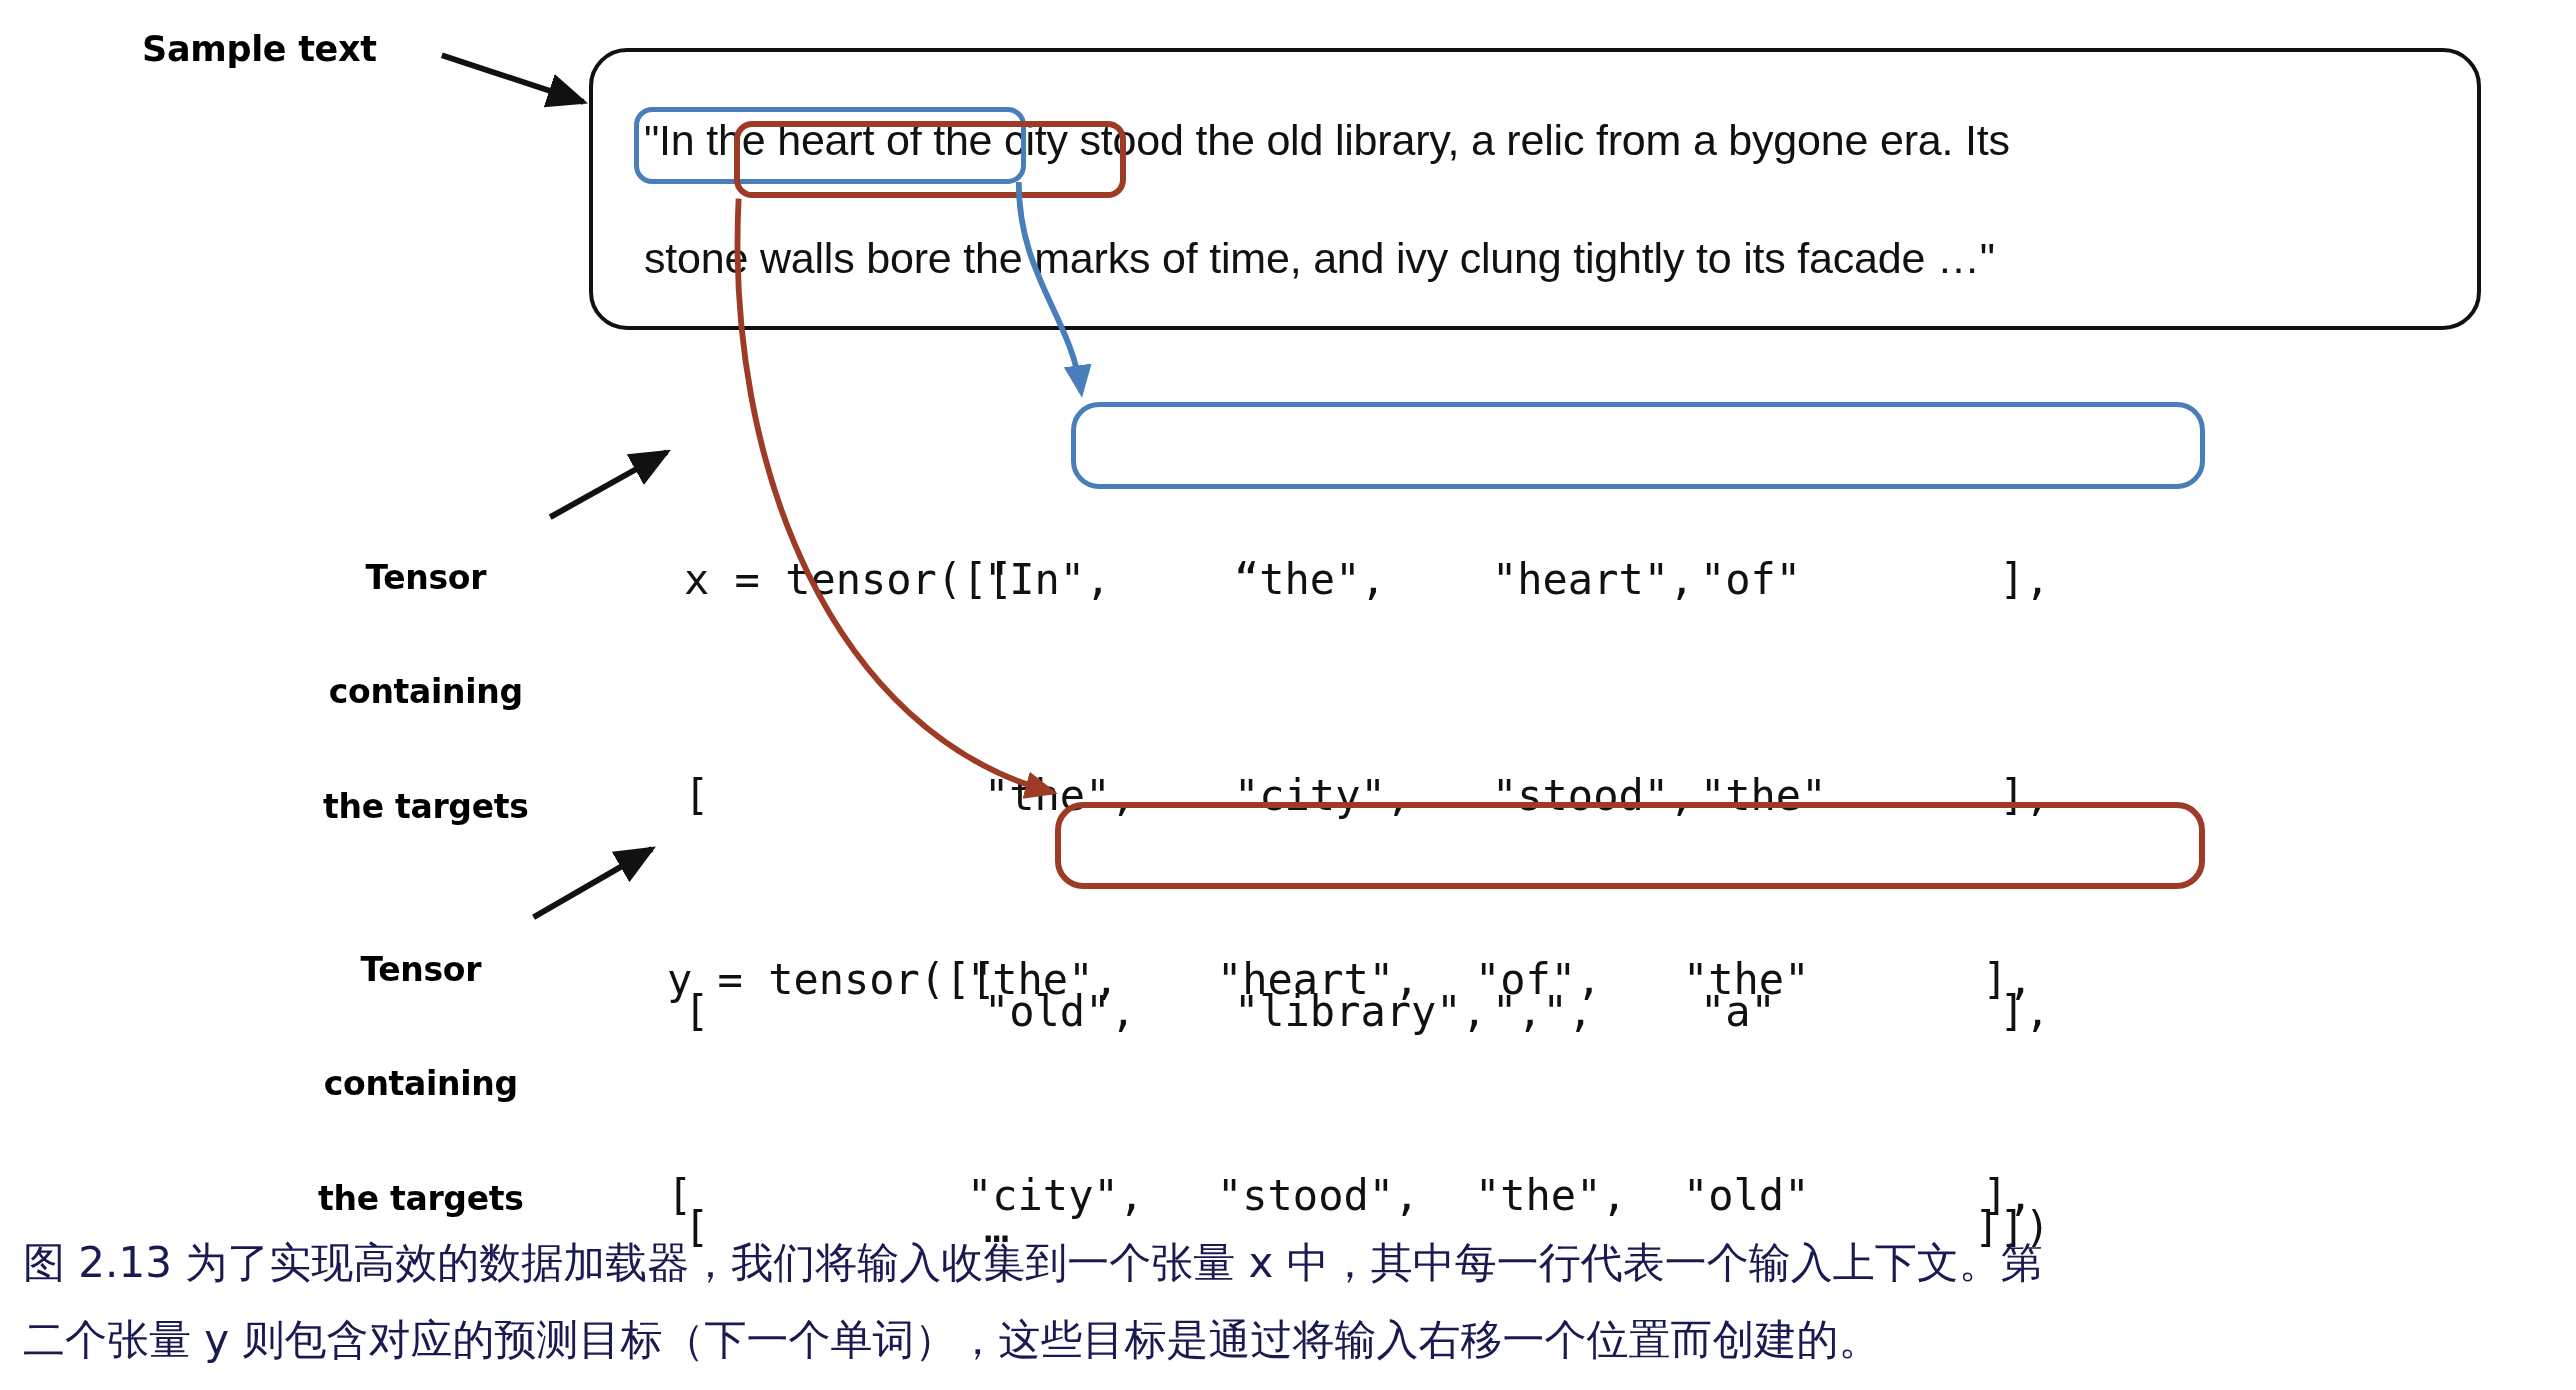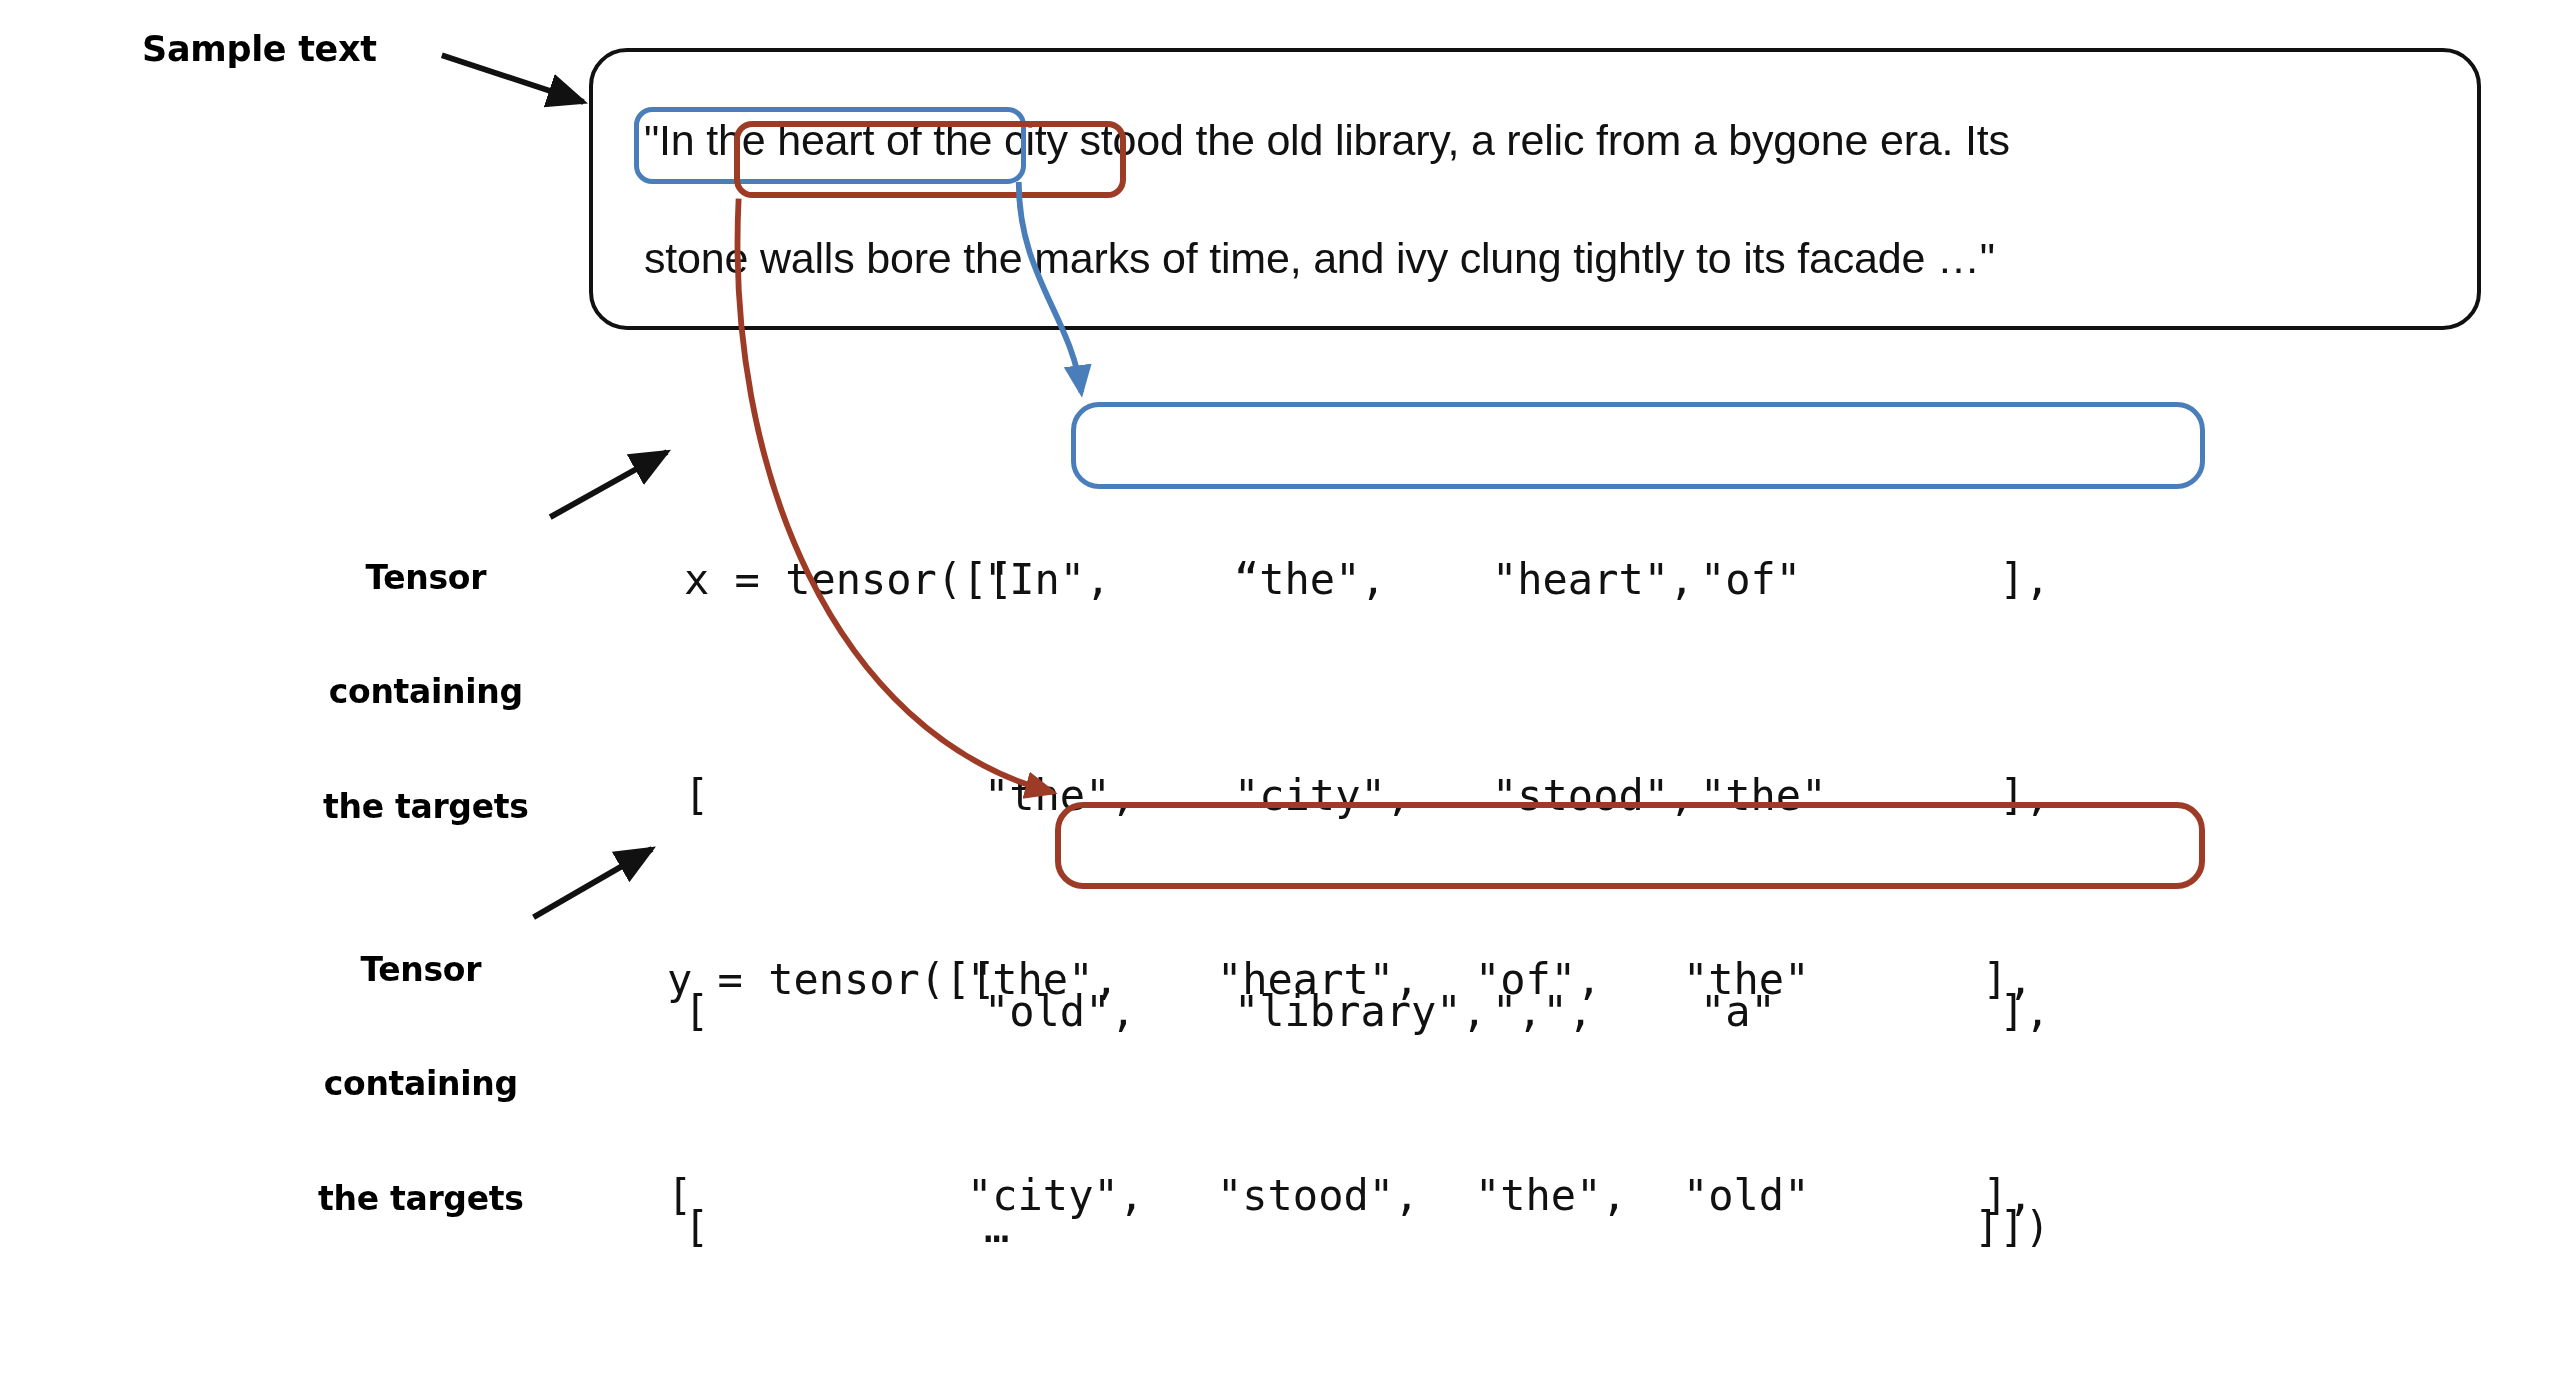--- a/index.html
+++ b/index.html
@@ -203,15 +203,19 @@
 
     <path d="M 660,620 L 800,542" stroke="#111111" stroke-width="7" fill="none" marker-end="url(#arrowhead-black)"></path>
 
     <path d="M 640,1100 L 782,1018" stroke="#111111" stroke-width="7" fill="none" marker-end="url(#arrowhead-black)"></path>
 
     <path d="M 1222,218 C 1222,330 1285,380 1297,470" stroke="#4a7ebb" stroke-width="7" fill="none" marker-end="url(#arrowhead-blue)"></path>
 
     <path d="M 886,238 C 870,560 1000,880 1262,950" stroke="#9e3b26" stroke-width="7" fill="none" marker-end="url(#arrowhead-red)"></path>
   </svg>
 
+  <div id="caption">
+    <span class="cap-line">图 2.13 为了实现高效的数据加载器，我们将输入收集到一个张量 x 中，其中每一行代表一个输入上下文。第</span>
+    <span class="cap-line">二个张量 y 则包含对应的预测目标（下一个单词），这些目标是通过将输入右移一个位置而创建的。</span>
+  </div>
 
 </div>
 
 
 </body></html>

